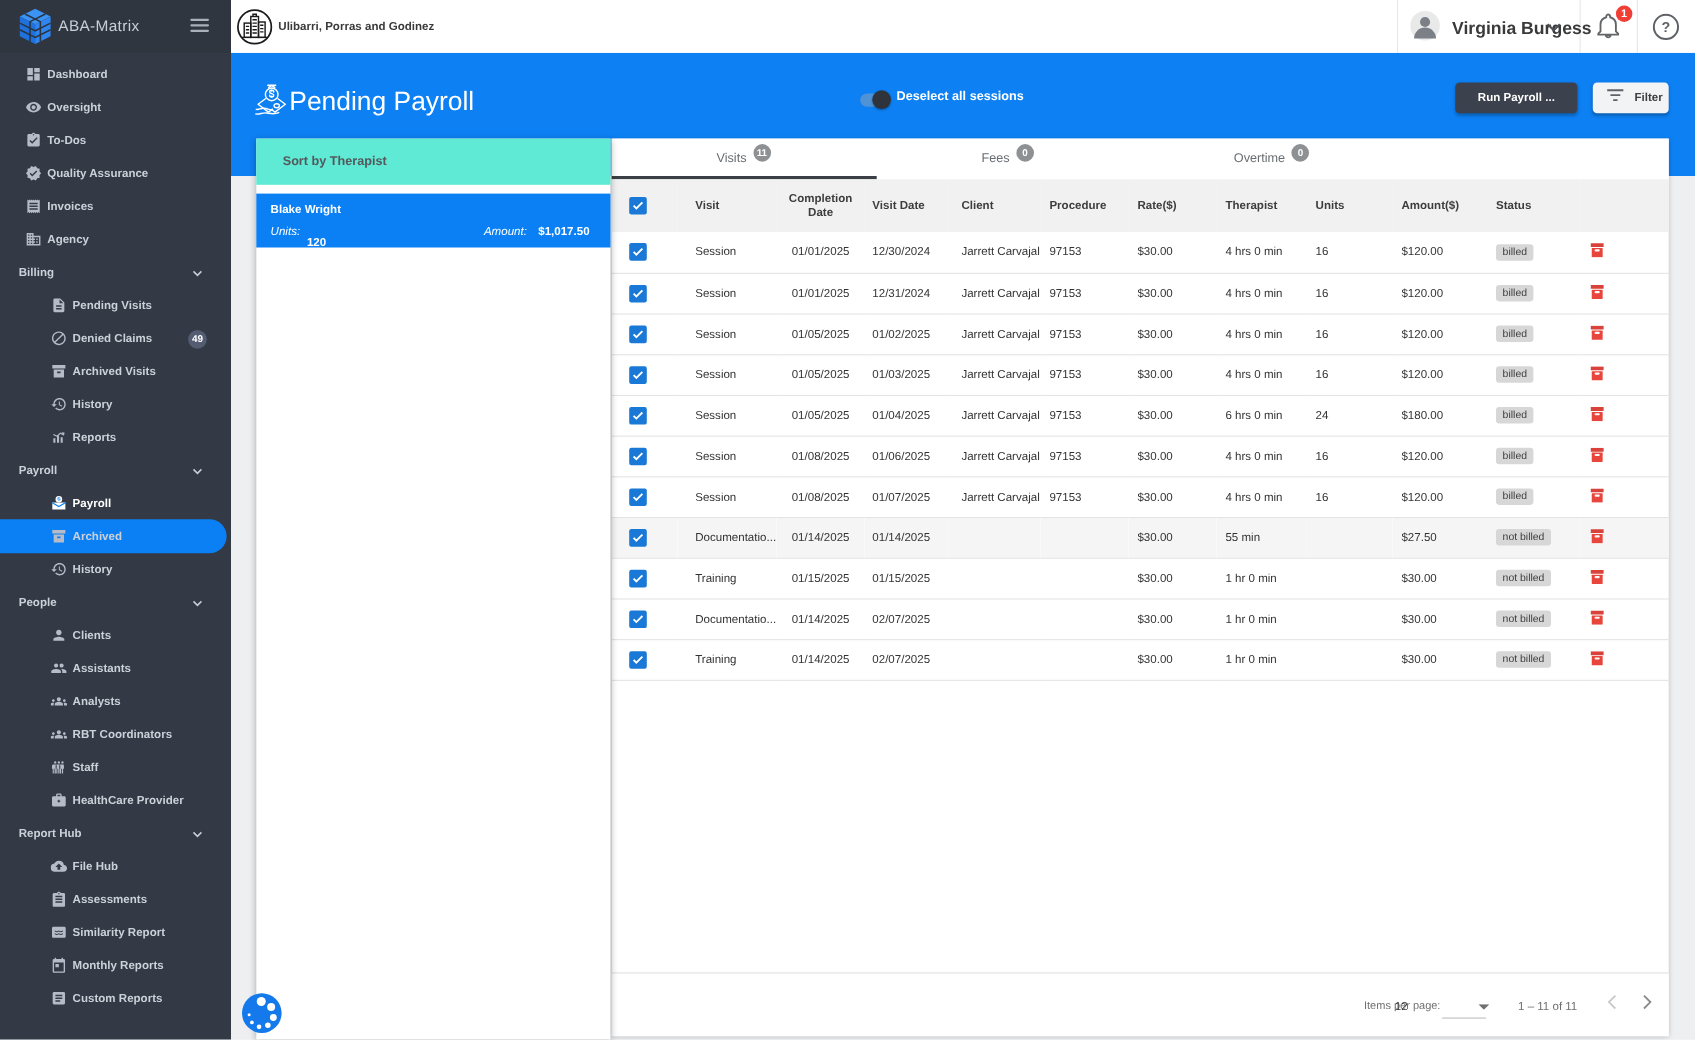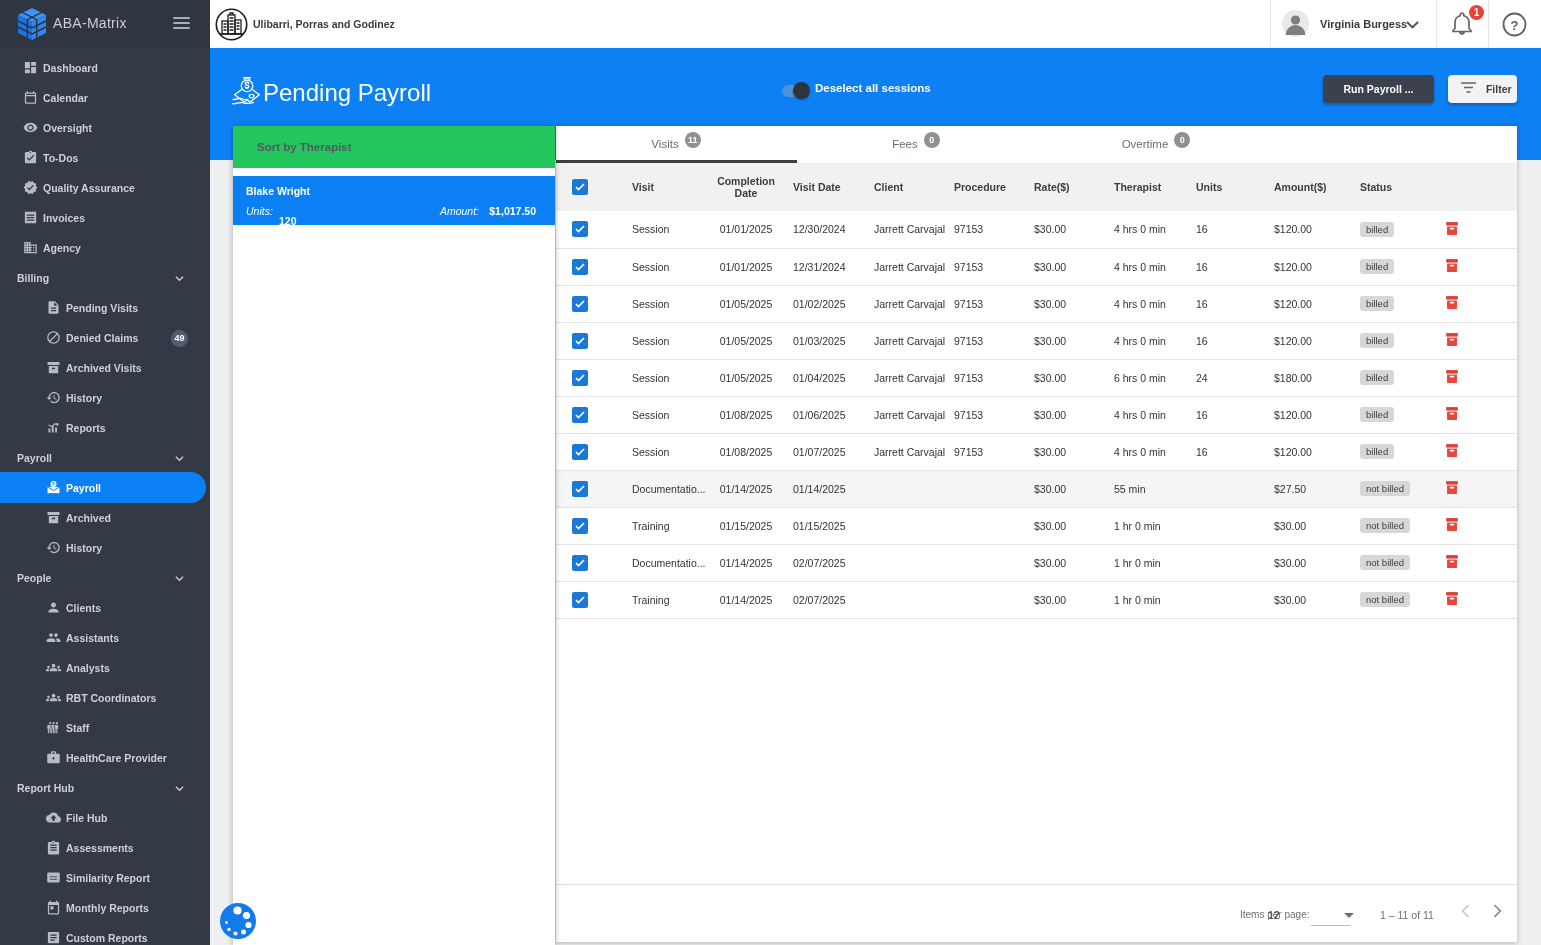--- a/index.html
+++ b/index.html
@@ -21,32 +21,32 @@
   .sub .tx { left:66px; }
   .badge49 { position:absolute; left:171px; top:7px; width:17px; height:17px; background:#545c72; border-radius:50%; color:#fff; font-size:9px; font-weight:bold; text-align:center; line-height:17px; }
   .activepill { position:absolute; left:0; top:472px; width:206px; height:31px; background:#0b80f5; border-radius:0 16px 16px 0; }
   .sub.on .ic { fill:#fff; }
   .sub.on .tx { color:#fff; }
 
   
   #topbar { position:absolute; left:210px; top:0; width:1331px; height:48px; background:#fff; z-index:20; }
   #topbar .sep { position:absolute; top:0; width:1px; height:48px; background:#e7e7e7; }
   #org { position:absolute; left:43px; top:18px; font-size:10.5px; font-weight:bold; color:#3a3a3a; }
-  #uname { position:absolute; left:1110px; top:18px; font-size:11px; font-weight:bold; color:#3a3a3a; }
+  #uname { position:absolute; left:1110px; top:18px; font-size:16px; font-weight:bold; color:#3a3a3a; }
 
   
   #blueband { position:absolute; left:210px; top:48px; width:1331px; height:112px; background:#0d80f4; }
   #ptitle { position:absolute; left:53px; top:31px; font-size:24px; color:#fff; }
   #toggletext { position:absolute; left:605px; top:34px; font-size:11.5px; font-weight:bold; color:#fff; }
   #runbtn { position:absolute; left:1113px; top:27px; width:111px; height:28px; background:#3b414d; border-radius:4px; color:#fff; font-size:10.5px; font-weight:bold; text-align:center; line-height:28px; box-shadow:0 2px 3px rgba(0,0,0,.25); }
   #filterbtn { position:absolute; left:1238px; top:27px; width:69px; height:28px; background:#f2f3f4; border-radius:4px; color:#3c4043; font-size:10.5px; font-weight:bold; line-height:28px; box-shadow:0 2px 3px rgba(0,0,0,.25); }
 
   
   #lpanel { position:absolute; left:233px; top:126px; width:322px; height:819px; background:#fff; box-shadow:0 1px 6px rgba(0,0,0,.3); z-index:10; }
-  #lphead { position:absolute; left:0; top:0; width:322px; height:42px; background:#22c55e; }
+  #lphead { position:absolute; left:0; top:0; width:322px; height:42px; background:#5eead4; }
   #lphead span { position:absolute; left:24px; top:15px; font-size:11.5px; font-weight:bold; color:#55585c; }
   #bcard { position:absolute; left:0; top:50px; width:322px; height:49px; background:#0b80f5; color:#fff; }
   #bcard .n { position:absolute; left:13px; top:9px; font-size:10.5px; font-weight:bold; }
   #bcard .u { position:absolute; left:13px; top:29px; font-size:10.5px; font-style:italic; }
   #bcard .uv { position:absolute; left:46px; top:39px; font-size:10.5px; font-weight:bold; }
   #bcard .a { position:absolute; right:76px; top:29px; font-size:10.5px; font-style:italic; }
   #bcard .av { position:absolute; right:19px; top:29px; font-size:10.5px; font-weight:bold; }
 
   
   #mcard { position:absolute; left:556px; top:126px; width:961px; height:816px; background:#fff; box-shadow:0 1px 5px rgba(0,0,0,.25); z-index:5; }
@@ -93,26 +93,20 @@
         <div></div>
       </div>
   </div>
   <div id="nav">
       <div style="height:5px"></div>
       <div class="it ">
         <svg class="ic" viewBox="0 0 24 24">
           <path d="M3 13h8V3H3zm0 8h8v-6H3zm10 0h8V11h-8zm0-18v6h8V3z"></path>
         </svg>
         <span class="tx">Dashboard</span>
-      </div>
-      <div class="it ">
-        <svg class="ic" viewBox="0 0 24 24">
-          <path d="M19 4h-1V2h-2v2H8V2H6v2H5c-1.1 0-2 .9-2 2v14c0 1.1.9 2 2 2h14c1.1 0 2-.9 2-2V6c0-1.1-.9-2-2-2zm0 16H5V10h14zM5 8V6h14v2z"></path>
-        </svg>
-        <span class="tx">Calendar</span>
       </div>
       <div class="it ">
         <svg class="ic" viewBox="0 0 24 24">
           <path d="M12 4.5C7 4.5 2.7 7.6 1 12c1.7 4.4 6 7.5 11 7.5s9.3-3.1 11-7.5C21.3 7.6 17 4.5 12 4.5zM12 17c-2.8 0-5-2.2-5-5s2.2-5 5-5 5 2.2 5 5-2.2 5-5 5zm0-8c-1.7 0-3 1.3-3 3s1.3 3 3 3 3-1.3 3-3-1.3-3-3-3z"></path>
         </svg>
         <span class="tx">Oversight</span>
       </div>
       <div class="it ">
         <svg class="ic" viewBox="0 0 24 24">
           <path d="M19 3h-4.2C14.4 1.8 13.3 1 12 1s-2.4.8-2.8 2H5c-1.1 0-2 .9-2 2v14c0 1.1.9 2 2 2h14c1.1 0 2-.9 2-2V5c0-1.1-.9-2-2-2zm-7 0c.6 0 1 .4 1 1s-.4 1-1 1-1-.4-1-1 .4-1 1-1zm-2 14l-4-4 1.4-1.4L10 14.2l6.6-6.6L18 9z"></path>

